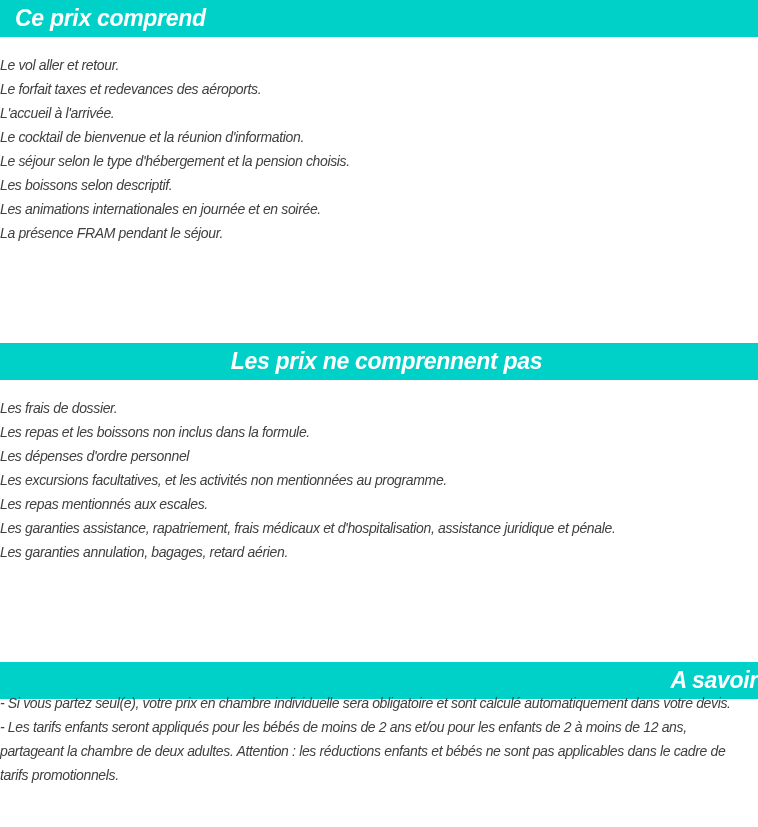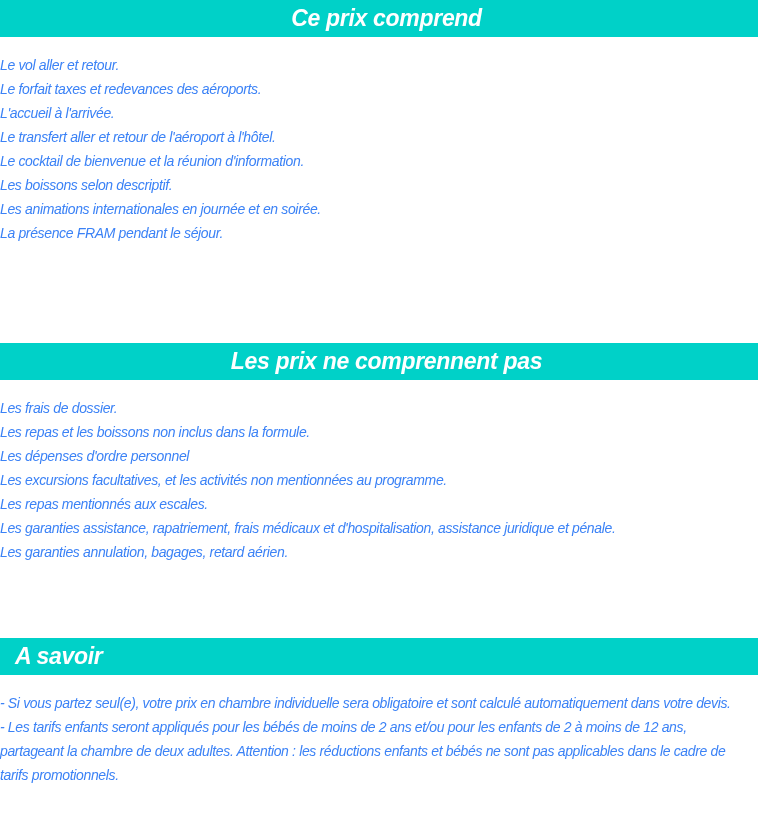--- a/index.html
+++ b/index.html
@@ -35,60 +35,60 @@
     }
     .section-body {
       position: absolute;
       left: 0;
       width: 758px;
     }
     .section-body p {
       margin: 0;
       font-size: 14px;
       font-style: italic;
-      color: #3b82f6;
+      color: #404040;
       line-height: 24px;
       letter-spacing: -0.35px;
       font-family: "Liberation Sans", sans-serif;
       white-space: nowrap;
     }
     .section-body.wrap p {
       white-space: normal;
       width: 752px;
     }
   </style>
 </head>
 <body>
 
-<div class="section-header" style="top:0px;text-align:center;">
+<div class="section-header" style="top:0px;">
   <h2>Ce prix comprend</h2>
 </div>
 <div class="section-body" style="top:53px;">
   <p>Le vol aller et retour.</p>
   <p>Le forfait taxes et redevances des aéroports.</p>
   <p>L'accueil à l'arrivée.</p>
-  <p>Le transfert aller et retour de l'aéroport à l'hôtel.</p>
   <p>Le cocktail de bienvenue et la réunion d'information.</p>
+  <p>Le séjour selon le type d'hébergement et la pension choisis.</p>
   <p>Les boissons selon descriptif.</p>
   <p>Les animations internationales en journée et en soirée.</p>
   <p>La présence FRAM pendant le séjour.</p>
 </div>
 
 <div class="section-header" style="top:343px;text-align:center;">
   <h2>Les prix ne comprennent pas</h2>
 </div>
 <div class="section-body" style="top:396px;">
   <p>Les frais de dossier.</p>
   <p>Les repas et les boissons non inclus dans la formule.</p>
   <p>Les dépenses d'ordre personnel</p>
   <p>Les excursions facultatives, et les activités non mentionnées au programme.</p>
   <p>Les repas mentionnés aux escales.</p>
   <p>Les garanties assistance, rapatriement, frais médicaux et d'hospitalisation, assistance juridique et pénale.</p>
   <p>Les garanties annulation, bagages, retard aérien.</p>
 </div>
 
-<div class="section-header" style="top:638px;">
+<div class="section-header" style="top:662px;text-align:right;">
   <h2>A savoir</h2>
 </div>
 <div class="section-body wrap" style="top:691px;">
   <p>- Si vous partez seul(e), votre prix en chambre individuelle sera obligatoire et sont calculé automatiquement dans votre devis.</p>
   <p>- Les tarifs enfants seront appliqués pour les bébés de moins de 2 ans et/ou pour les enfants de 2 à moins de 12 ans, partageant la chambre de deux adultes. Attention : les réductions enfants et bébés ne sont pas applicables dans le cadre de tarifs promotionnels.</p>
 </div>
 
 </body></html>

